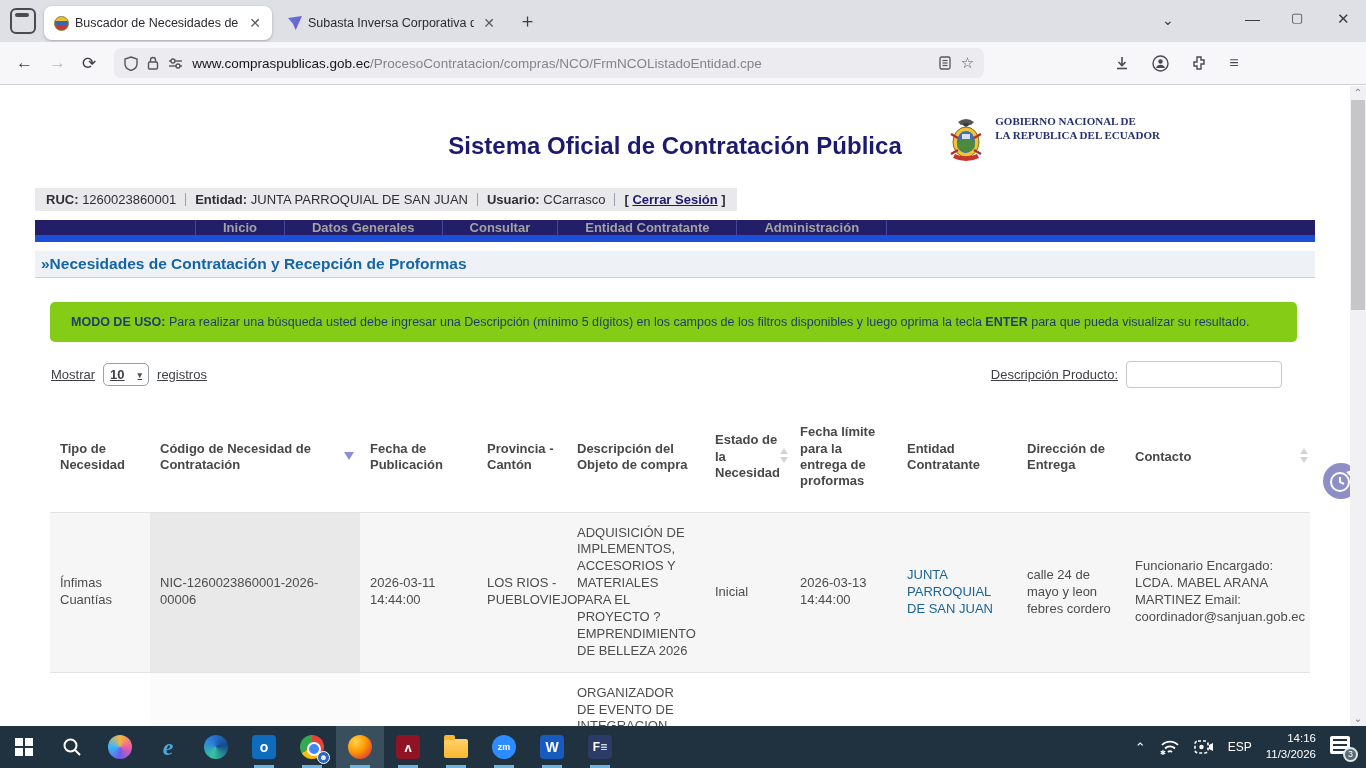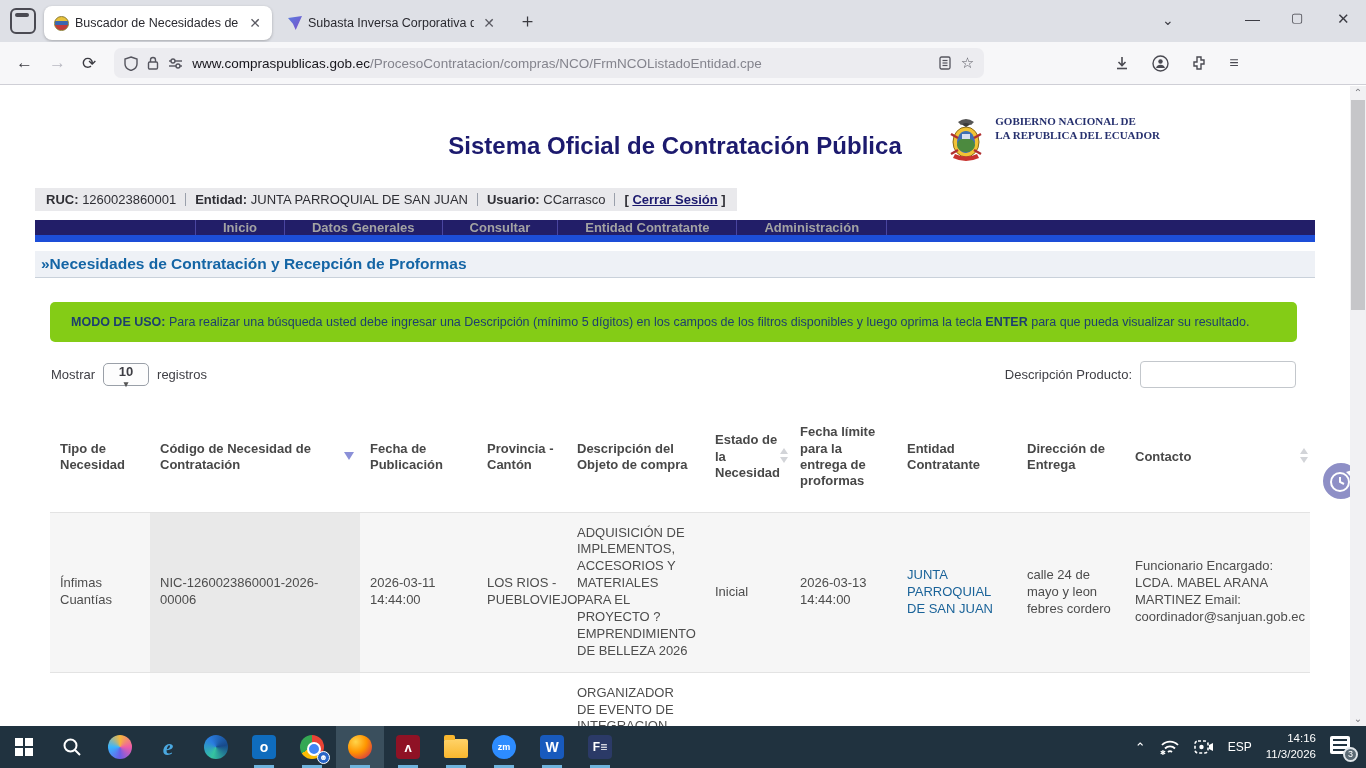--- a/index.html
+++ b/index.html
@@ -69,23 +69,23 @@
   
   .crumbbar { margin:9px 35px 0; height:27px; background:#eef1f6; border-bottom:1px solid #c9d1da;
     display:flex; align-items:center; padding:0 6px; font-size:15.5px; font-weight:bold; color:#1465a5; }
 
   
   .infobox { margin:24px 53px 0 50px; height:40px; background:#84cc16; border-radius:5px;
     display:flex; align-items:center; padding:0 21px; font-size:12.5px; color:#1d3f6e; white-space:nowrap; }
   .infobox b { font-weight:bold; }
 
   
-  .controls { margin:19px 54px 0 51px; display:flex; align-items:center; font-size:13px; color:#3e3e44; }
+  .controls { margin:19px 68px 0 51px; display:flex; align-items:center; font-size:13px; color:#3e3e44;text-decoration:underline; }
   .selbox { margin:0 8px; width:46px; height:23px; border:1px solid #9aa0a8; border-radius:5px; background:#fdfdfd;
-    display:flex; align-items:center; justify-content:space-between; padding:0 6px; font-weight:bold; color:#3e3e44;flex-direction:column;}
+    display:flex; align-items:center; justify-content:space-between; padding:0 6px; font-weight:bold; color:#3e3e44;}
   .selbox .chev { font-size:9px; color:#555; }
   .rightfilter { margin-left:auto; display:flex; align-items:center; gap:8px; }
   .filterinput { width:156px; height:27px; border:1px solid #c3c7cc; border-radius:4px; background:#fff; }
 
   
   table.grid { margin:14px 40px 0 50px; width:1260px; border-collapse:collapse; table-layout:fixed;
     font-size:13px; color:#4d4d4d; }
   th { font-weight:bold; color:#484848; text-align:left; vertical-align:middle; padding:10px; height:110px;
     line-height:1.25; position:relative; }
   td { vertical-align:middle; padding:12px 10px; line-height:1.3; border-top:1px solid #e3e3e3; }

